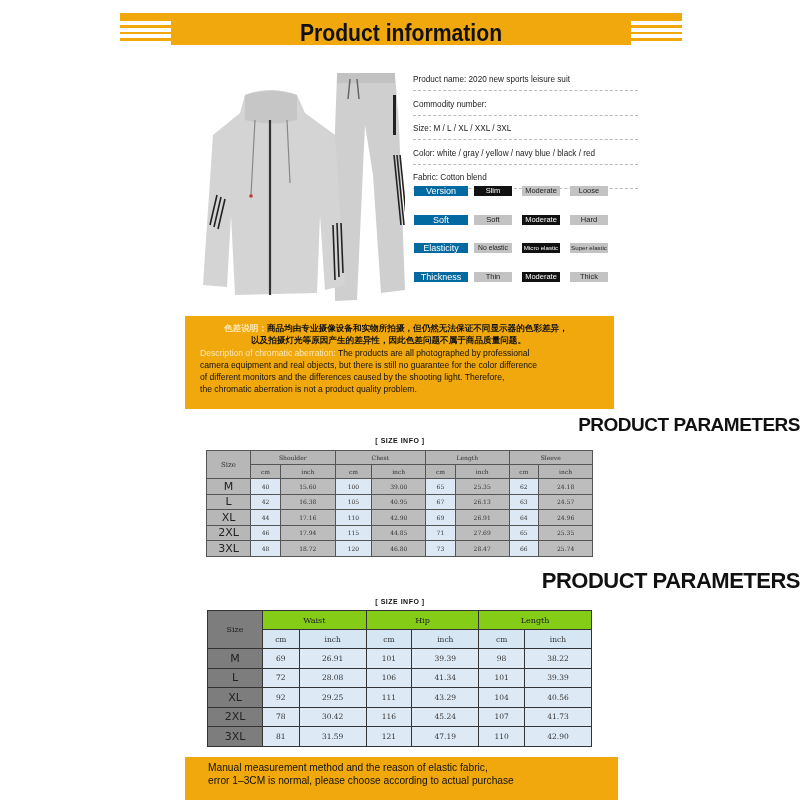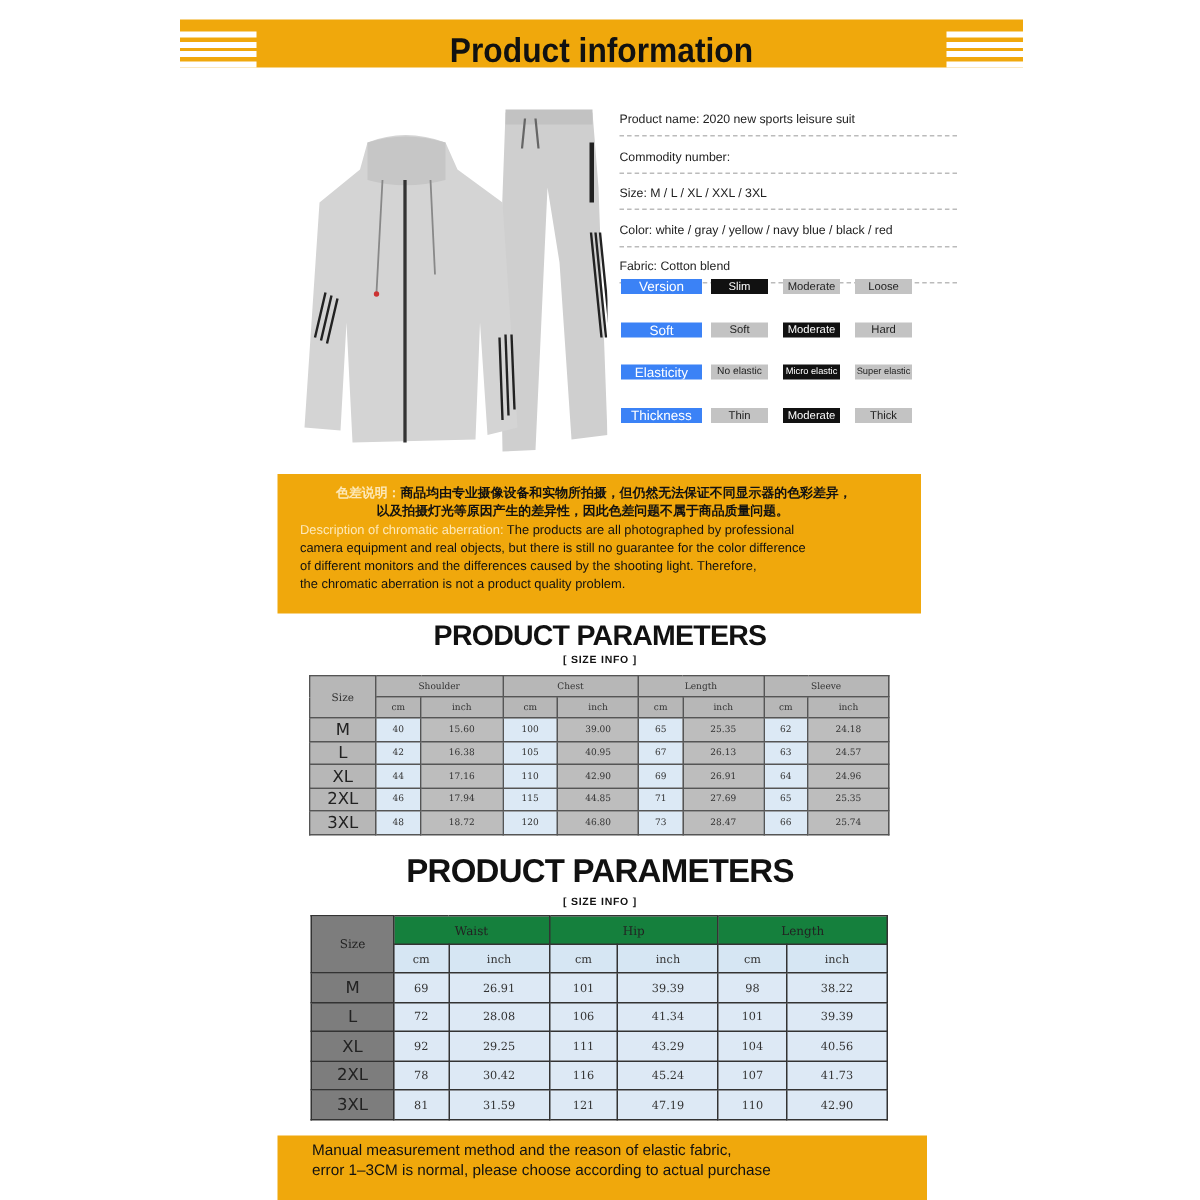--- a/index.html
+++ b/index.html
@@ -40,38 +40,38 @@
       border-bottom: 1px dashed #bbb; margin-bottom: 3.5px; white-space: nowrap;
     }
 
     
     .attr-grid { position: absolute; left: 414px; top: 186px; }
     .attr-row { display: flex; align-items: center; height: 10px; margin-bottom: 18.5px; }
     .chip {
       height: 10px; line-height: 10px; font-size: 7.5px; text-align: center;
       white-space: nowrap; overflow: hidden;
     }
-    .chip.label { width: 54px; background: #3b82f6; color: #fff; font-size: 9px; margin-right: 6px; }
+    .chip.label { width: 54px; background: #0369a1; color: #fff; font-size: 9px; margin-right: 6px; }
     .chip.opt { width: 38px; margin-right: 10px; }
     .chip.opt.on { background: #111; color: #fff; }
     .chip.opt.off { background: #c3c3c3; color: #222; }
 
     
     .notice {
       position: absolute; left: 185px; top: 316px; width: 429px; height: 93px;
       background: #f0a80c; padding: 6px 0 0 15px; font-size: 8.6px; line-height: 12.3px; color: #111;
     }
     .notice .cn { font-weight: bold; margin-left: 24px; }
     .notice .cn-label { color: #fde8b8; font-weight: bold; }
     .notice .cn-indent { padding-left: 51px; font-weight: bold; }
     .notice .en-label { color: #fde8b8; }
 
     
     .params-title {
-      position: absolute; left: 0; width: 800px; text-align: center;
+      position: absolute; left: 0; width: 800px; text-align: right;
       font-family: "Liberation Sans", sans-serif; font-weight: 900; color: #111;
       letter-spacing: -0.5px;
     }
     .params-sub {
       position: absolute; left: 0; width: 800px; text-align: center;
       font-size: 7px; font-weight: bold; color: #111; letter-spacing: 0.5px;
     }
 
     
     table.size-table {
@@ -84,21 +84,21 @@
     #table-top td, #table-top th { border: 1px solid #555; font-size: 6px; }
     #table-top .hd { background: #b7b7b7; height: 14px; }
     #table-top .sz { background: #b7b7b7; font-family: "DejaVu Sans", sans-serif; font-size: 11px; color: #222; width: 44px; }
     #table-top .sizehead { background: #b7b7b7; font-size: 7px; }
     #table-top tbody td { height: 15.5px; }
     #table-top .cm { background: #dce9f5; }
     #table-top .in { background: #bdbdbd; }
 
     #table-bottom { left: 207px; top: 610px; width: 385px; }
     #table-bottom td, #table-bottom th { border: 1px solid #333; font-size: 7.5px; }
-    #table-bottom .grp { background: #15803d; color: #222; height: 19px; font-size: 8px; }
+    #table-bottom .grp { background: #84cc16; color: #222; height: 19px; font-size: 8px; }
     #table-bottom .sizehead { background: #7d7d7d; color: #222; font-size: 8px; width: 55px; }
     #table-bottom .unit { background: #d6e6f3; height: 19px; }
     #table-bottom .sz { background: #7d7d7d; font-family: "DejaVu Sans", sans-serif; font-size: 11px; color: #222; }
     #table-bottom tbody td { height: 19.5px; }
     #table-bottom .val { background: #dde9f5; }
 
     
     .footer-note {
       position: absolute; left: 185px; top: 757px; width: 433px; height: 43px;
       background: #f0a80c; padding: 4px 0 0 23px; font-size: 10.2px; line-height: 13px; color: #111;

